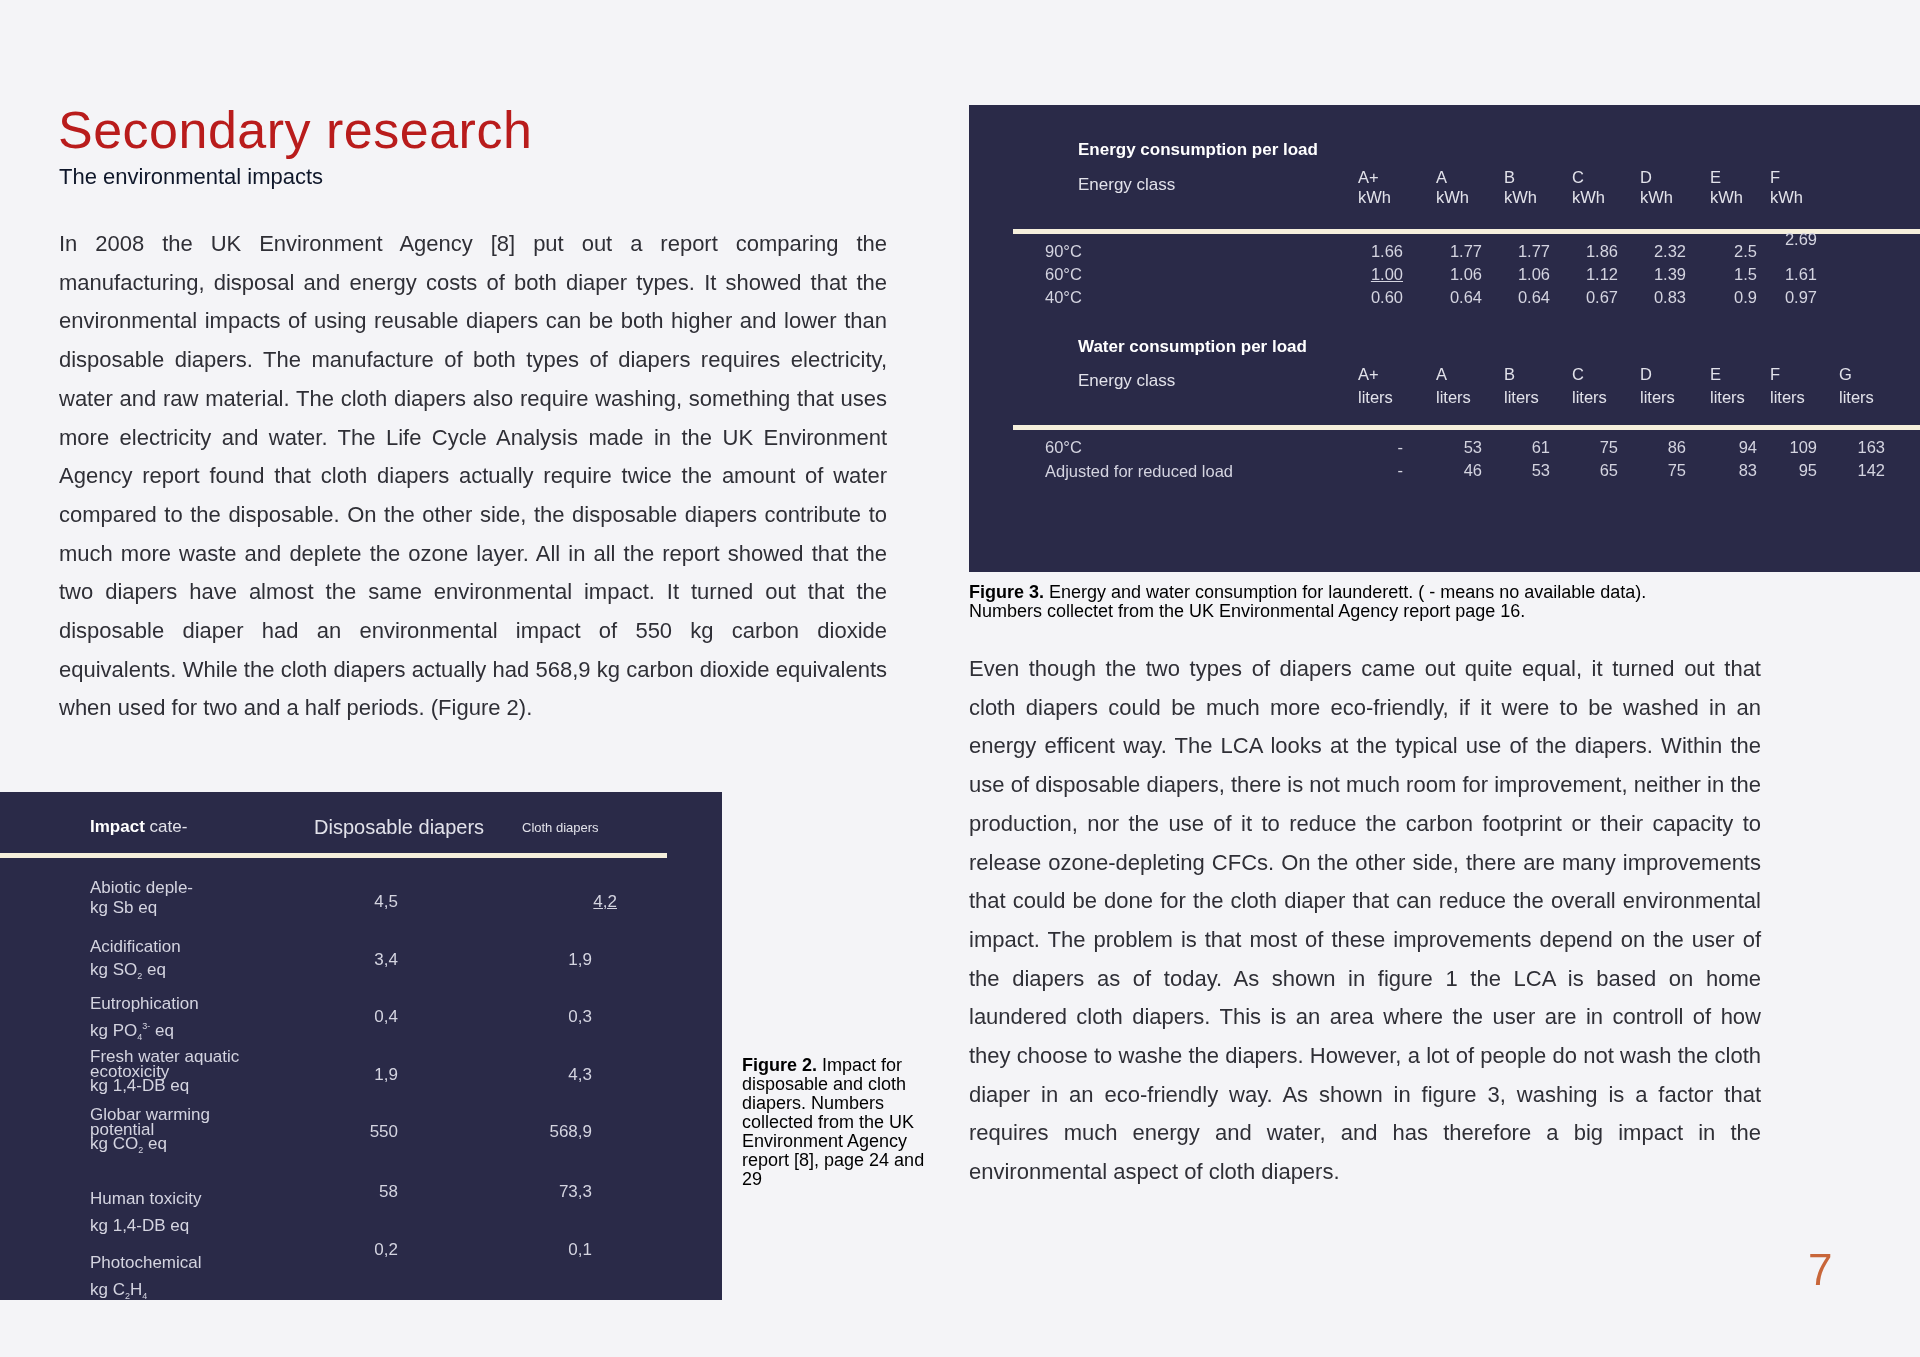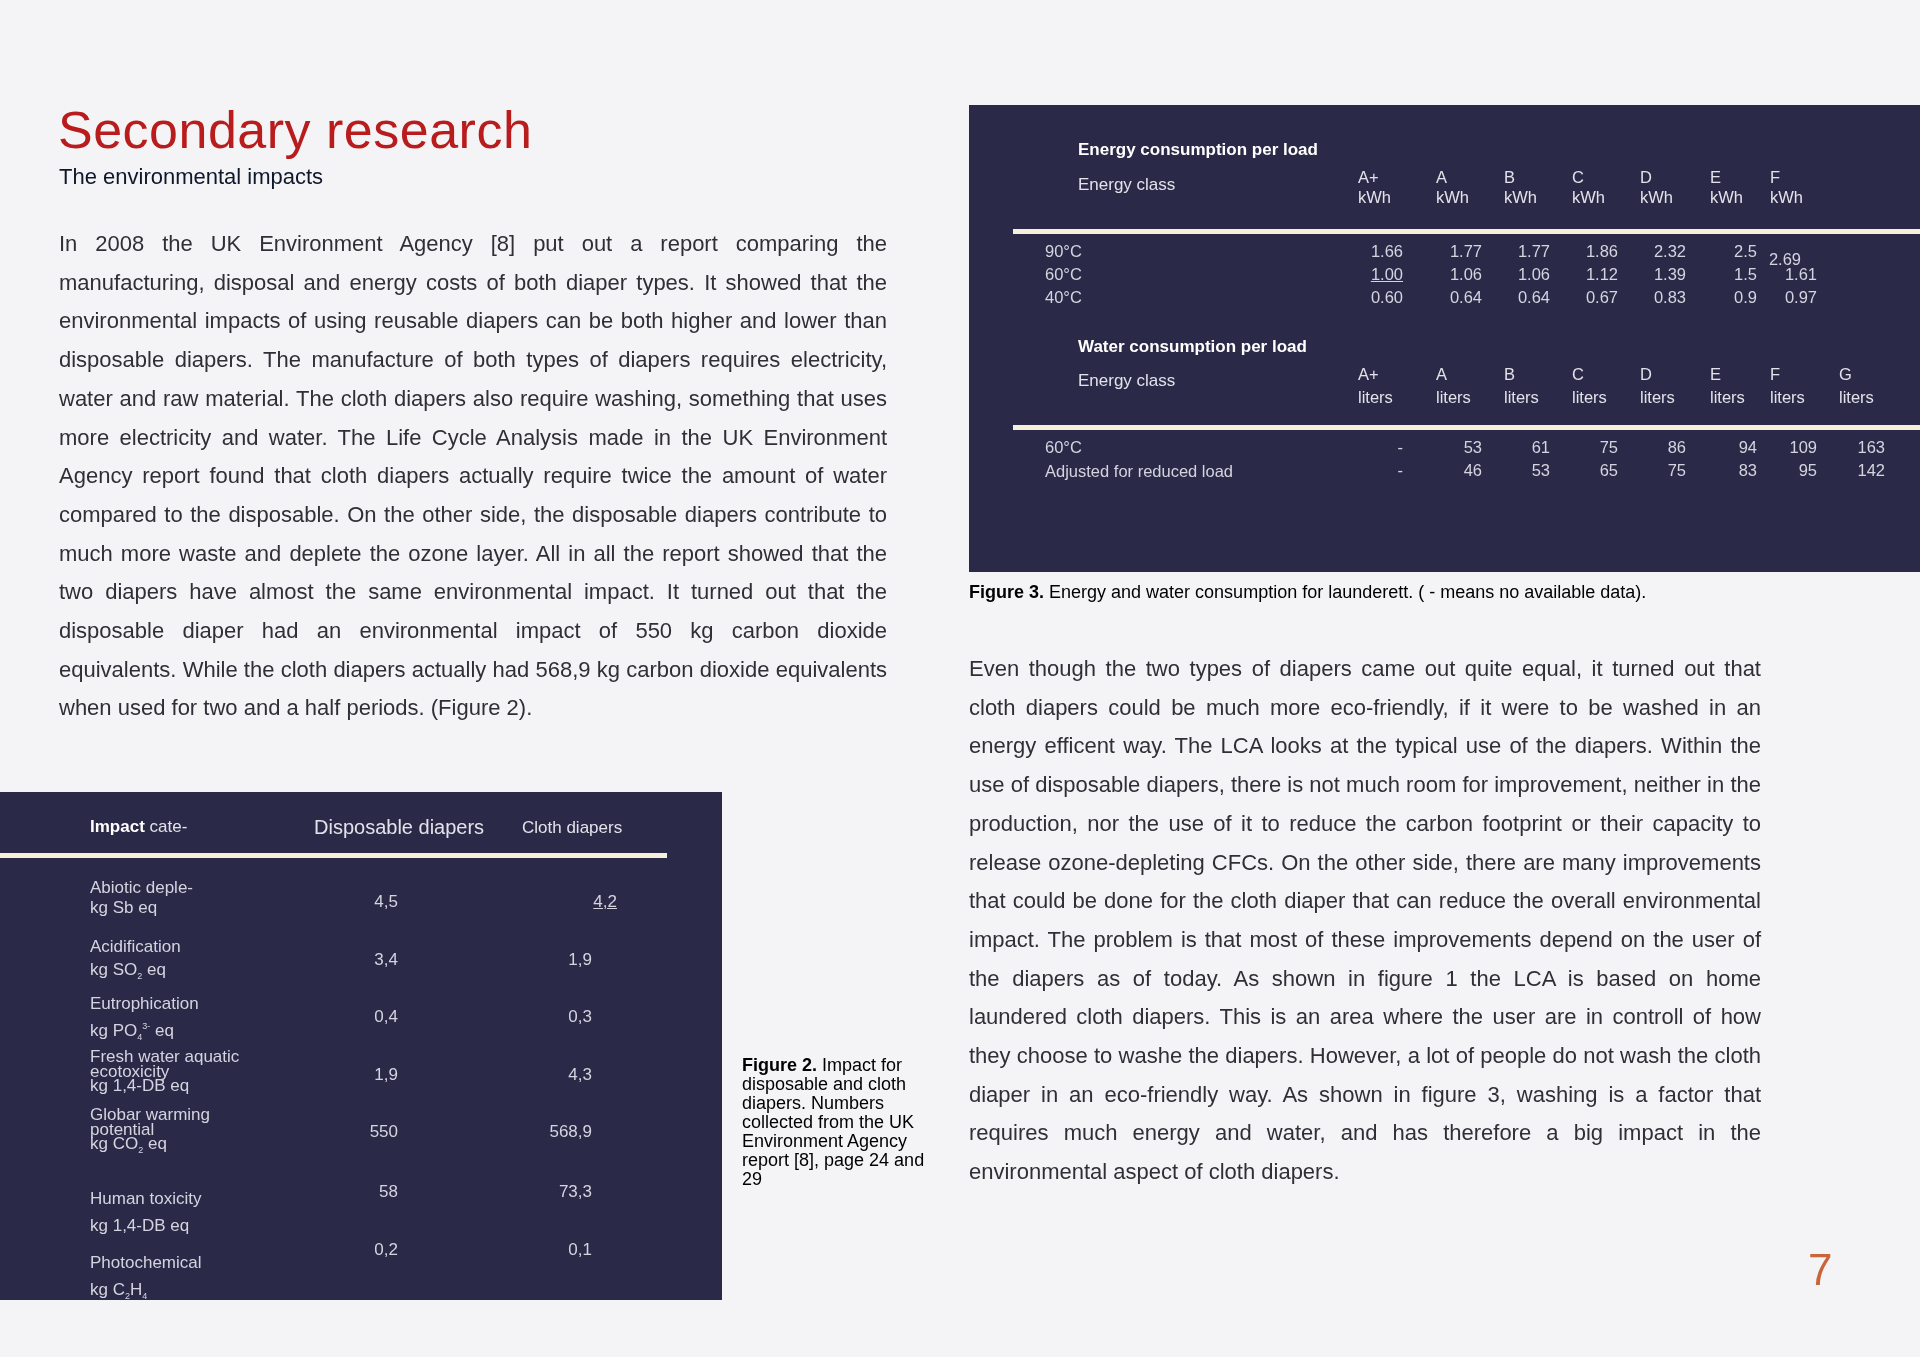--- a/index.html
+++ b/index.html
@@ -32,21 +32,21 @@
 <div class="abs title">Secondary research</div>
 <div class="abs subtitle">The environmental impacts</div>
 
 <div class="abs body-text body-left">In 2008 the UK Environment Agency [8] put out a report comparing the manufacturing, disposal and energy costs of both diaper types. It showed that the environmental impacts of using reusable diapers can be both higher and lower than disposable diapers. The manufacture of both types of diapers requires electricity, water and raw material. The cloth diapers also require washing, something that uses more electricity and water. The Life Cycle Analysis made in the UK Environment Agency report found that cloth diapers actually require twice the amount of water compared to the disposable. On the other side, the disposable diapers contribute to much more waste and deplete the ozone layer. All in all the report showed that the two diapers have almost the same environmental impact. It turned out that the disposable diaper had an environmental impact of 550 kg carbon dioxide equivalents. While the cloth diapers actually had 568,9 kg carbon dioxide equivalents when used for two and a half periods. (Figure 2).</div>
 
 <div class="abs navy" style="left:0;top:792px;width:722px;height:508px;">
   <div class="tcell hdr" style="left:90px;top:25px;font-size:17px;">
     <span class="bold">Impact</span><span> cate-</span>
   </div>
   <div class="tcell hdr" style="left:314px;top:25px;font-size:20px;">Disposable diapers</div>
-  <div class="tcell hdr" style="left:522px;top:26px;font-size:17px;">Cloth diapers</div>
+  <div class="tcell hdr" style="left:522px;top:26px;font-size:13px;">Cloth diapers</div>
   <div class="rule" style="left:0;top:61px;width:667px;"></div>
 
   <div>
     <div class="lrow" style="top:86px;"><span>Abiotic deple-</span><br><span>kg Sb eq</span></div>
     <div class="lval" style="left:318px;top:100px;">4,5</div>
     <div class="lval" style="left:537px;top:100px;text-decoration:underline;">4,2</div>
   </div>
   <div>
     <div class="lrow" style="top:143px;line-height:23px;"><span>Acidification</span><br><span>kg SO</span><sub>2</sub><span> eq</span></div>
     <div class="lval" style="left:318px;top:158px;">3,4</div>
@@ -99,21 +99,21 @@
   <div class="rule" style="left:44px;top:124px;width:907px;"></div>
 
   <div>
     <div class="tcell" style="left:76px;top:136px;">90°C</div>
     <div class="tcell num" style="left:370px;width:64px;top:136px;">1.66</div>
     <div class="tcell num" style="left:449px;width:64px;top:136px;">1.77</div>
     <div class="tcell num" style="left:517px;width:64px;top:136px;">1.77</div>
     <div class="tcell num" style="left:585px;width:64px;top:136px;">1.86</div>
     <div class="tcell num" style="left:653px;width:64px;top:136px;">2.32</div>
     <div class="tcell num" style="left:724px;width:64px;top:136px;">2.5</div>
-    <div class="tcell num" style="left:784px;width:64px;top:144px;text-align:center;">2.69</div>
+    <div class="tcell num" style="left:784px;width:64px;top:124px;">2.69</div>
   </div>
   <div>
     <div class="tcell" style="left:76px;top:159px;">60°C</div>
     <div class="tcell num" style="left:370px;width:64px;top:159px;text-decoration:underline;">1.00</div>
     <div class="tcell num" style="left:449px;width:64px;top:159px;">1.06</div>
     <div class="tcell num" style="left:517px;width:64px;top:159px;">1.06</div>
     <div class="tcell num" style="left:585px;width:64px;top:159px;">1.12</div>
     <div class="tcell num" style="left:653px;width:64px;top:159px;">1.39</div>
     <div class="tcell num" style="left:724px;width:64px;top:159px;">1.5</div>
     <div class="tcell num" style="left:784px;width:64px;top:159px;">1.61</div>
@@ -162,17 +162,18 @@
     <div class="tcell num" style="left:585px;width:64px;top:355px;">65</div>
     <div class="tcell num" style="left:653px;width:64px;top:355px;">75</div>
     <div class="tcell num" style="left:724px;width:64px;top:355px;">83</div>
     <div class="tcell num" style="left:784px;width:64px;top:355px;">95</div>
     <div class="tcell num" style="left:852px;width:64px;top:355px;">142</div>
   </div>
 </div>
 
 <div class="abs caption" style="left:969px;top:583px;width:900px;">
   <b>Figure 3.</b><span> Energy and water consumption for launderett. ( - means no available data).</span><br>
+  <span>Numbers collectet from the UK Environmental Agency report page 16.</span>
 </div>
 
 <div class="abs body-text body-right">Even though the two types of diapers came out quite equal, it turned out that cloth diapers could be much more eco-friendly, if it were to be washed in an energy efficent way. The LCA looks at the typical use of the diapers. Within the use of disposable diapers, there is not much room for improvement, neither in the production, nor the use of it to reduce the carbon footprint or their capacity to release ozone-depleting CFCs. On the other side, there are many improvements that could be done for the cloth diaper that can reduce the overall environmental impact. The problem is that most of these improvements depend on the user of the diapers as of today. As shown in figure 1 the LCA is based on home laundered cloth diapers. This is an area where the user are in controll of how they choose to washe the diapers. However, a lot of people do not wash the cloth diaper in an eco-friendly way. As shown in figure 3, washing is a factor that requires much energy and water, and has therefore a big impact in the environmental aspect of cloth diapers.</div>
 
 <div class="abs pagenum">7</div>
 
 </body></html>

